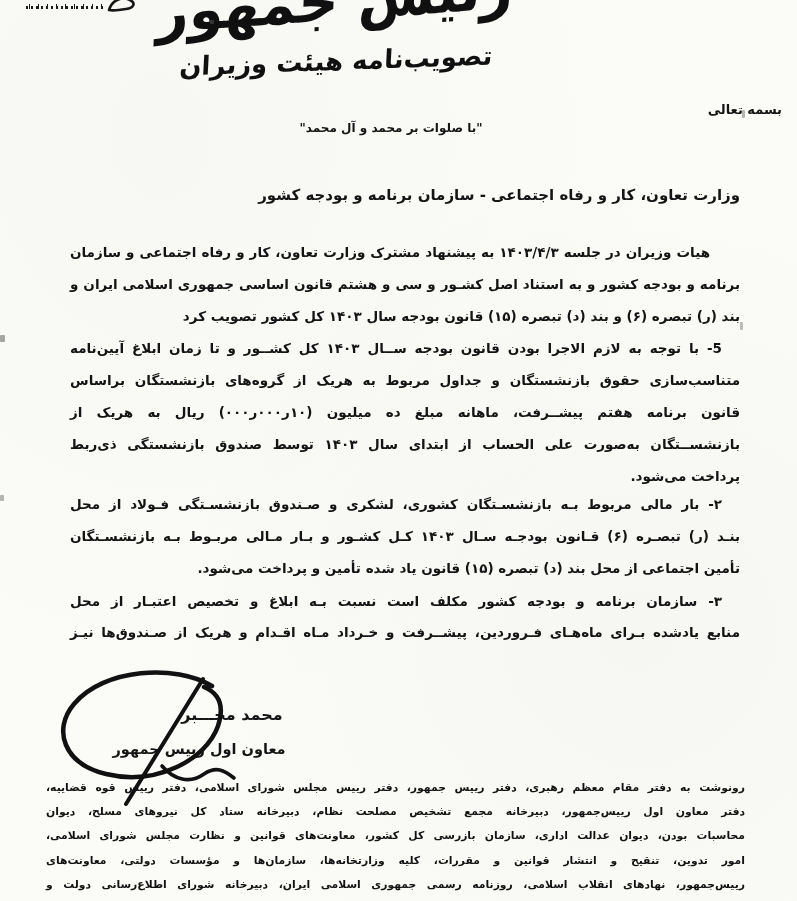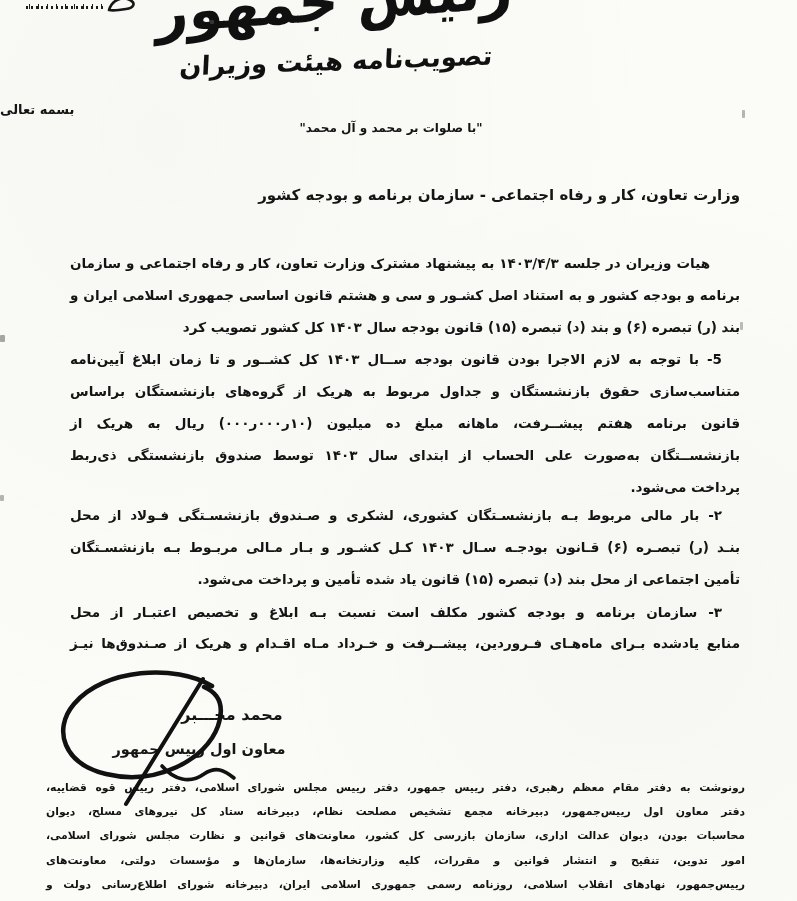--- a/index.html
+++ b/index.html
@@ -17,36 +17,36 @@
   .callig-title{
     position:absolute;top:-32px;left:0;width:670px;text-align:center;
     font-size:56px;font-weight:700;letter-spacing:2px;
     transform:rotate(-4deg) skewX(-6deg);color:#101010;
   }
   .callig-sub{
     position:absolute;top:46px;left:0;width:672px;text-align:center;
     font-size:26px;font-weight:700;letter-spacing:1px;
     transform:rotate(-2deg) skewX(-5deg);color:#101010;
   }
-  .basmala{position:absolute;top:102px;left:0;width:782px;text-align:left;font-size:13px;font-weight:700;}
+  .basmala{position:absolute;top:102px;left:0;width:782px;text-align:right;font-size:13px;font-weight:700;}
   .salawat{position:absolute;top:121px;left:0;width:782px;text-align:center;font-size:12px;font-weight:700;}
   .addressee{position:absolute;top:186px;right:57px;font-size:15px;font-weight:700;}
   
   .corner{position:absolute;top:0;left:26px;width:120px;height:16px;}
   .corner .dots{
     position:absolute;top:4px;left:0;width:80px;height:5px;
     background:
       repeating-linear-gradient(90deg,#1c1c1c 0 2px,transparent 2px 5px),
       repeating-linear-gradient(90deg,transparent 0 3px,#1c1c1c 3px 4px,transparent 4px 9px);
     background-size:100% 3px,100% 5px;background-repeat:no-repeat;
     background-position:0 2px,0 0;
   }
   .corner svg{position:absolute;top:-4px;left:80px;}
   
-  .para{position:absolute;right:57px;left:70px;margin-top:11px;}
+  .para{position:absolute;right:57px;left:70px;}
   .line{
     font-size:13.5px;font-weight:700;line-height:32px;
     text-align:justify;text-align-last:justify;color:#141414;
     white-space:normal;
   }
   .line.last{text-align-last:right;}
   .indent-lg{text-indent:30px;}
   .indent-sm{text-indent:18px;}
   .preamble{top:236px;}
   .item1{top:332px;}

